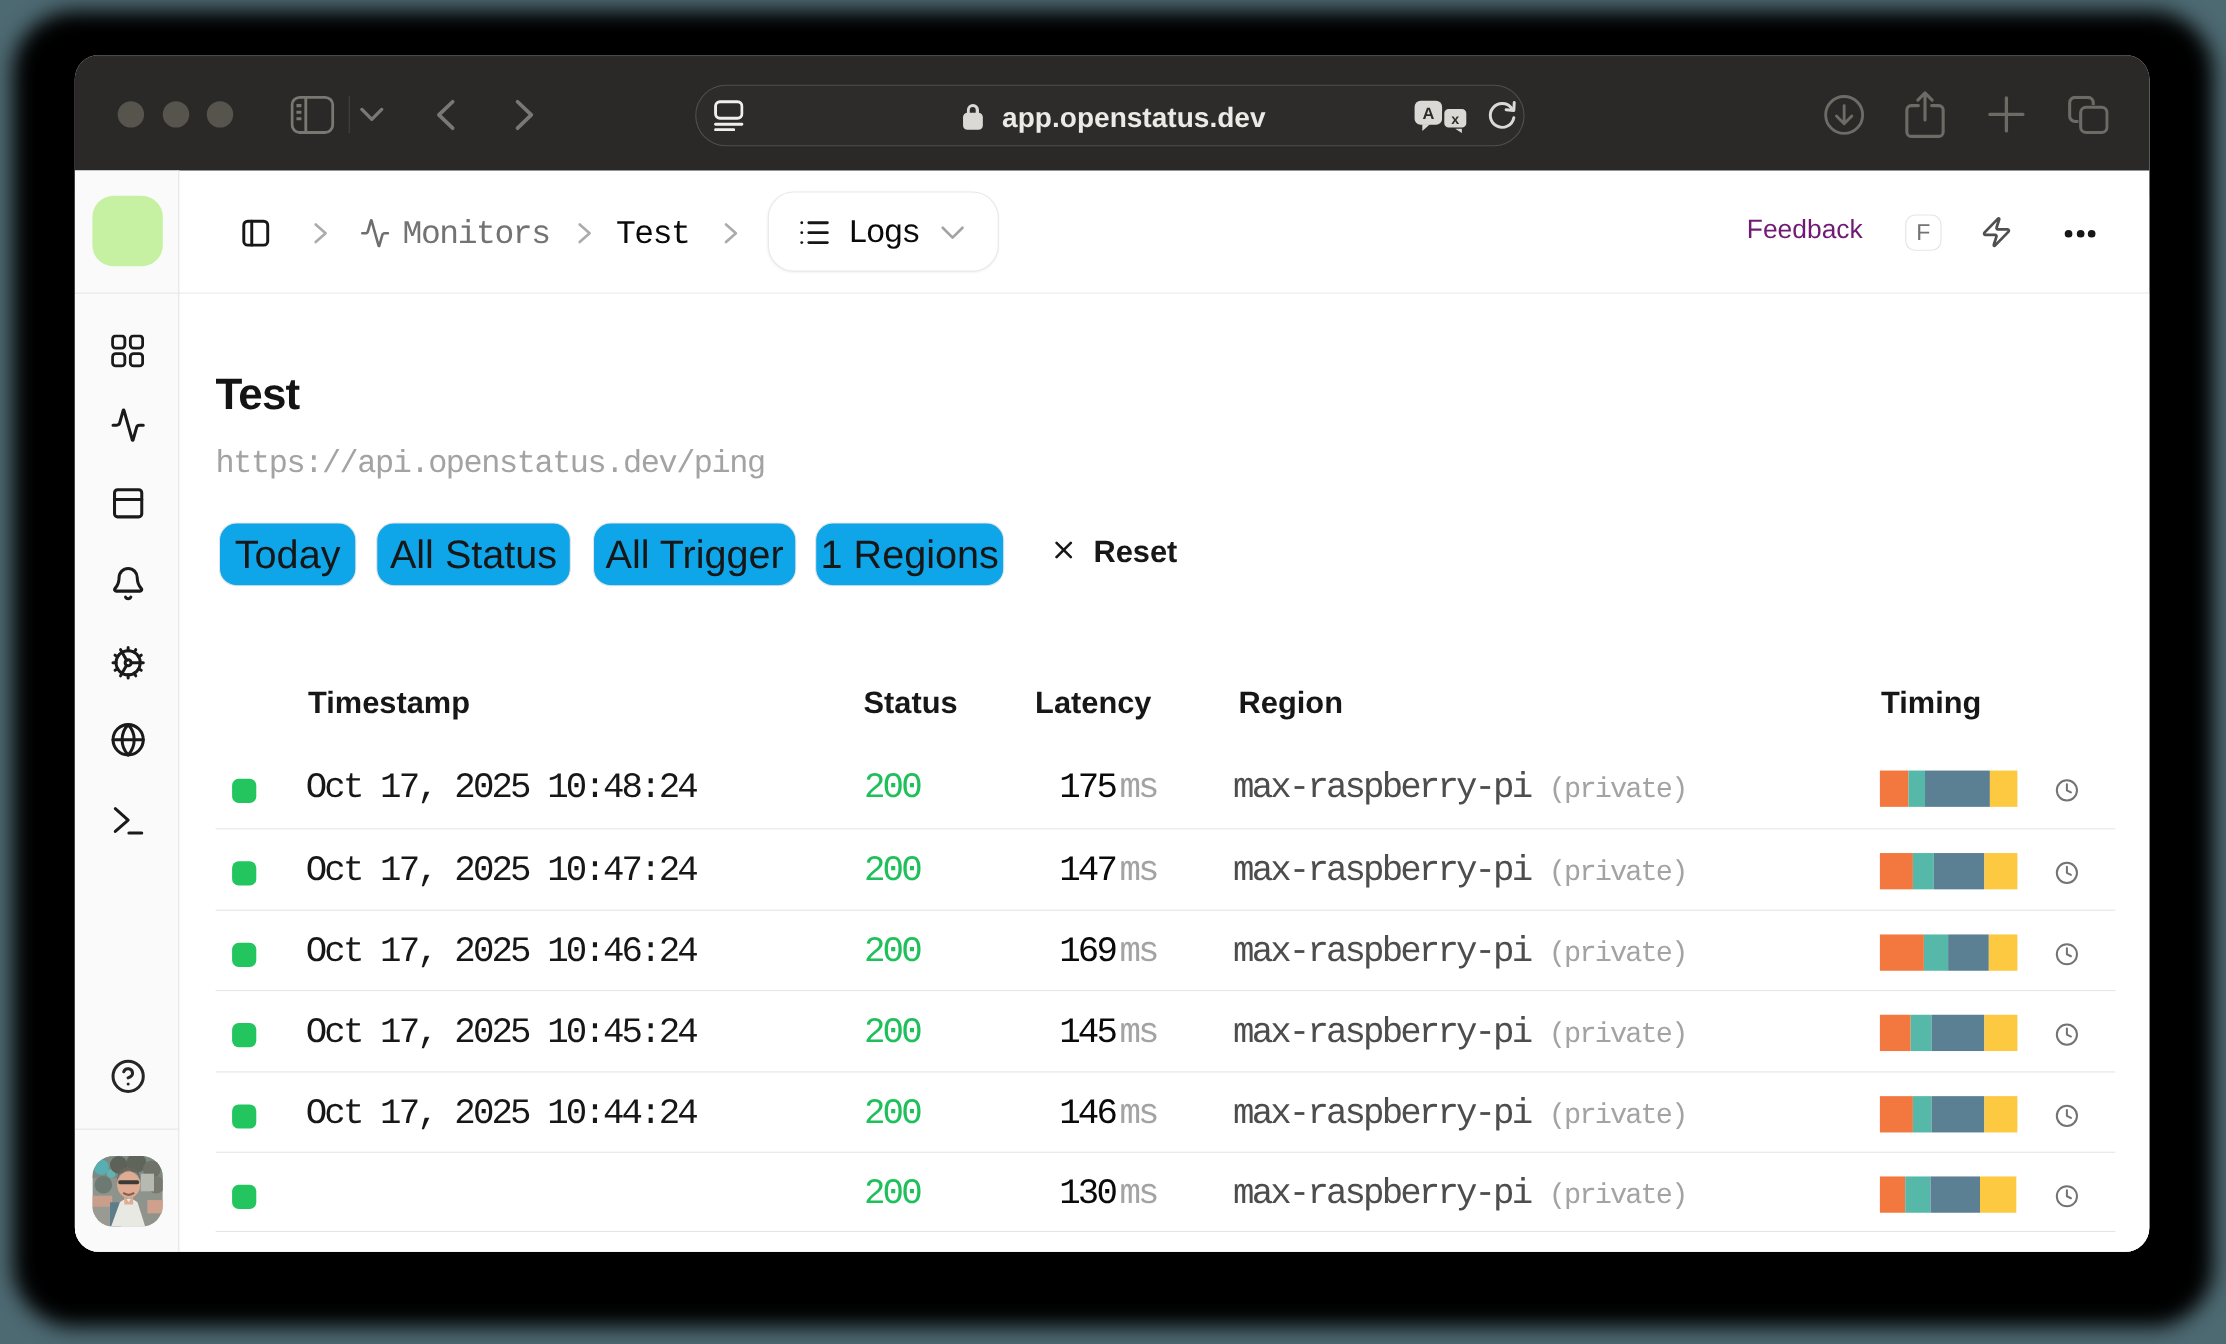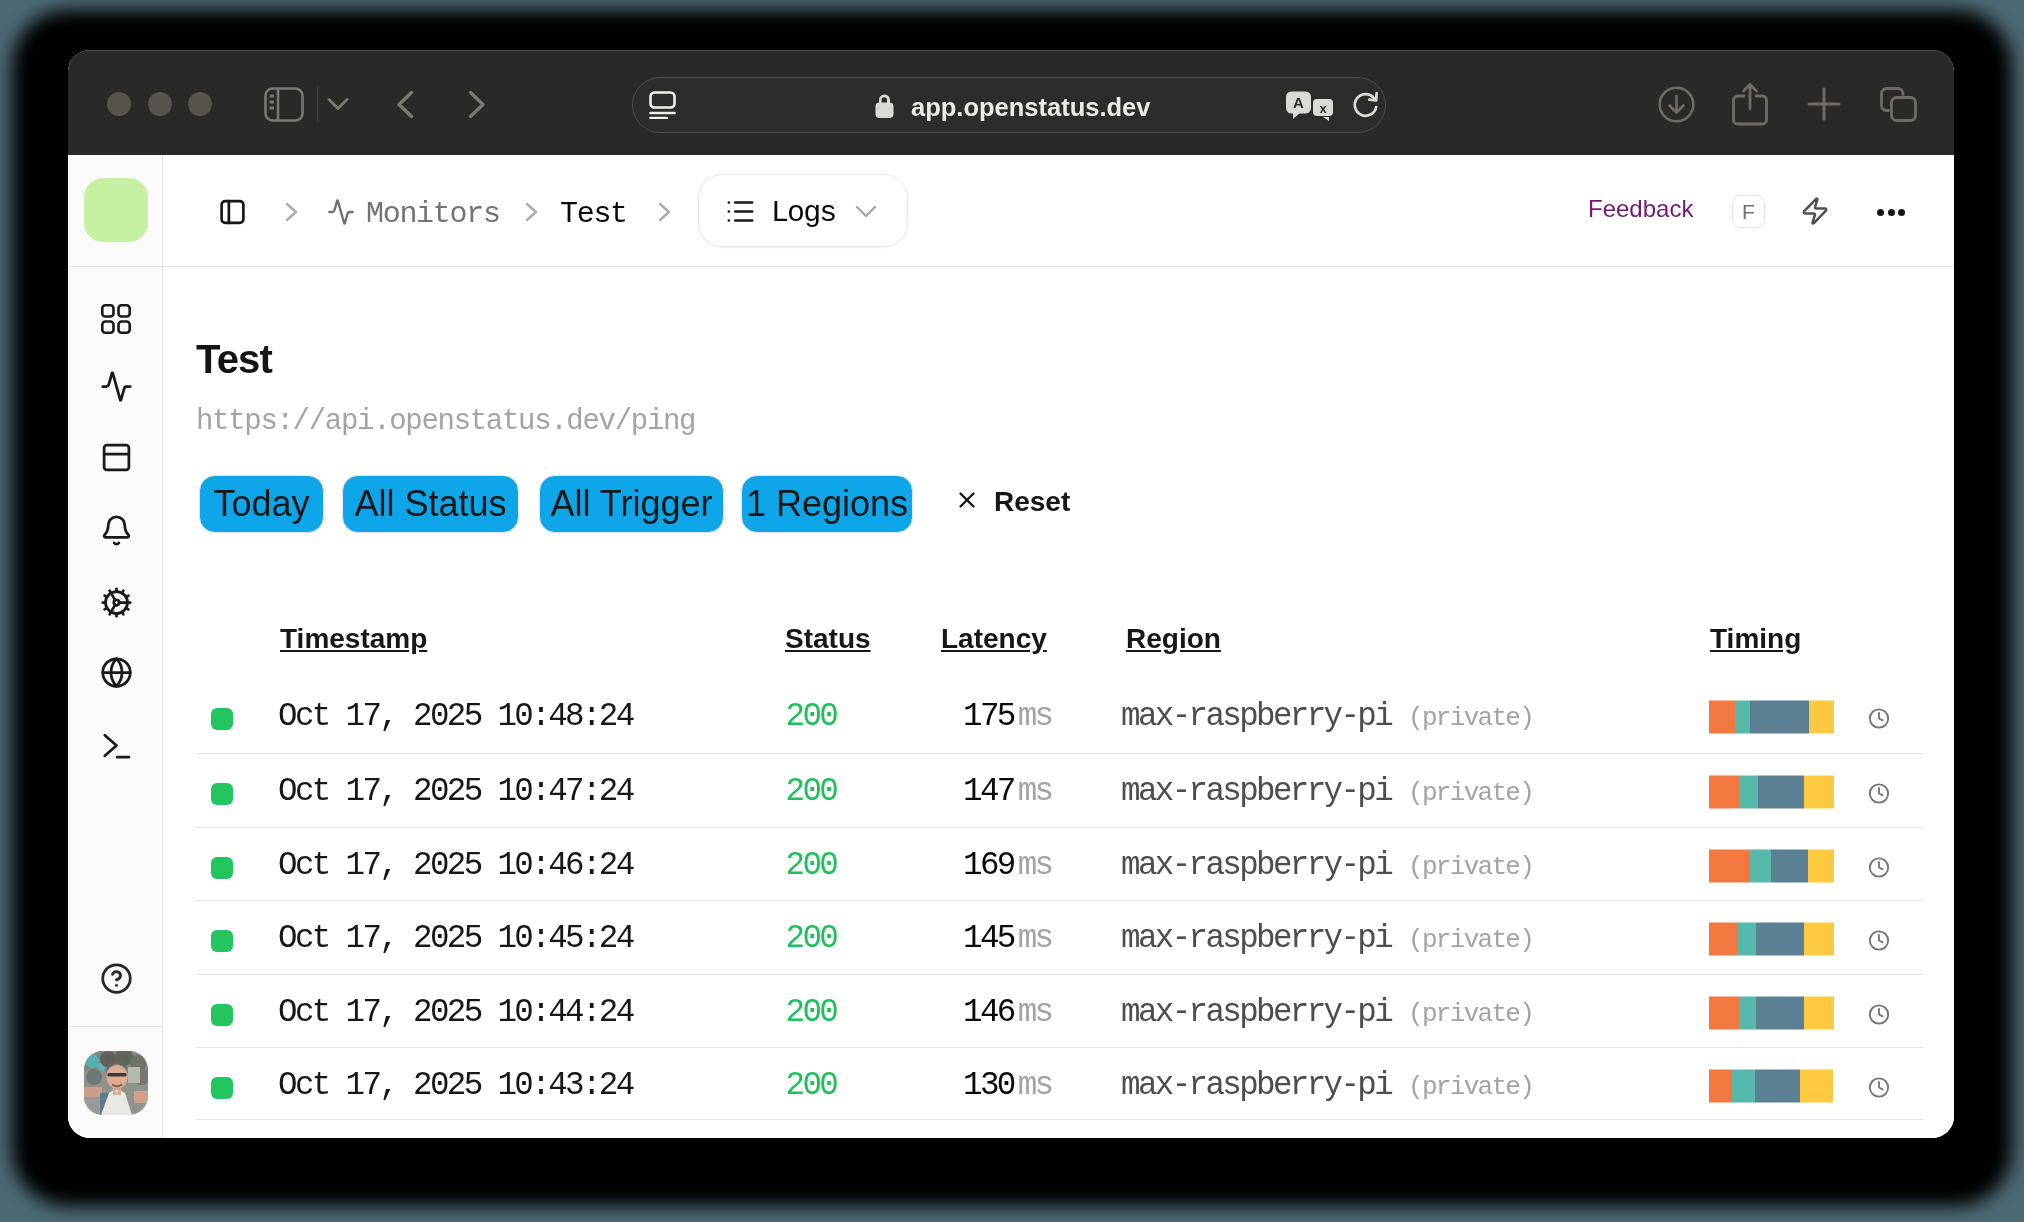--- a/index.html
+++ b/index.html
@@ -22,21 +22,21 @@
   .sideicon { position:absolute; left:31.5px; }
   #hdr { position:absolute; left:96px; top:0; width:1790px; height:111px;text-align:center; }
   #hdrline { position:absolute; left:0; top:111px; width:1886px; height:1px; background:#e5e5e5; }
   #sideline2 { position:absolute; left:0; top:871px; width:95px; height:1px; background:#e5e5e5; }
   
   #content { position:absolute; left:96px; top:112px; width:1790px; height:871px; background:#fff; }
   h1 { position:absolute; left:32px; top:72px; font-size:40px; font-weight:700; color:#141414; letter-spacing:-0.8px; line-height:40px;}
   #url { position:absolute; left:32px; top:138px; font-size:29px; color:#a3a3a3; letter-spacing:-1.3px; }
   .btn { position:absolute; top:208px; height:58px; border:1px solid #e5e5e5; border-radius:16px; background:#0ea5e9; display:flex; align-items:center; justify-content:center; font-size:36px; font-weight:500; color:#171717; }
   
-  .th { position:absolute; top:356px; font-size:28px; font-weight:700; color:#171717;text-decoration:underline; }
+  .th { position:absolute; top:356px; font-size:28px; font-weight:700; color:#171717; }
   .row { position:absolute; left:32px; width:1727px; border-bottom:1px solid #e5e5e5; }
   .cell { position:absolute; top:50%; transform:translateY(calc(-50% + 1.5px)); }
   .sq { position:absolute; left:15px; top:50%; transform:translateY(calc(-50% + 4px)); width:22px; height:22px; border-radius:6px; background:#22c55e; }
   .ts { left:82px; font-size:32.5px; letter-spacing:-2.62px; color:#171717; }
   .st { left:589.5px; font-size:32.5px; letter-spacing:-2.62px; color:#1fc05c; }
   .lat { left:767px; font-size:32.5px; letter-spacing:-2.62px; color:#0a0a0a; }
   .lat i { font-style:normal; color:#a3a3a3; margin-left:4px; }
   .reg { left:925px; font-size:32.5px; letter-spacing:-2.62px; color:#4d4d4d; }
   .reg i { font-style:normal; color:#a3a3a3; font-size:26px; letter-spacing:-1.7px; }
   .bar { position:absolute; left:1513px; top:50%; transform:translateY(calc(-50% + 2px)); height:33px; display:flex; }
@@ -341,21 +341,20 @@
               <div class="c3" style="width:48px"></div>
               <div class="c4" style="width:30px"></div>
             </div>
           <svg class="clock" width="22" height="22" viewBox="0 0 24 24" fill="none" stroke="#737373" stroke-width="2" stroke-linecap="round" stroke-linejoin="round">
               <circle cx="12" cy="12" r="10"></circle>
               <polyline points="12 6 12 12 16 14"></polyline>
             </svg>
         </div>
         <div class="row" style="top:781px;height:72px">
           <div class="sq"></div>
-          <div class="cell mono ts">Oct 17, 2025 10:43:24</div>
           <div class="cell mono st">200</div>
           <div class="cell mono lat">130<i>ms</i></div>
           <div class="cell mono reg">max-raspberry-pi <i>(private)</i></div>
           <div class="bar">
               <div class="c1" style="width:23px"></div>
               <div class="c2" style="width:23px"></div>
               <div class="c3" style="width:45px"></div>
               <div class="c4" style="width:33px"></div>
             </div>
           <svg class="clock" width="22" height="22" viewBox="0 0 24 24" fill="none" stroke="#737373" stroke-width="2" stroke-linecap="round" stroke-linejoin="round">

